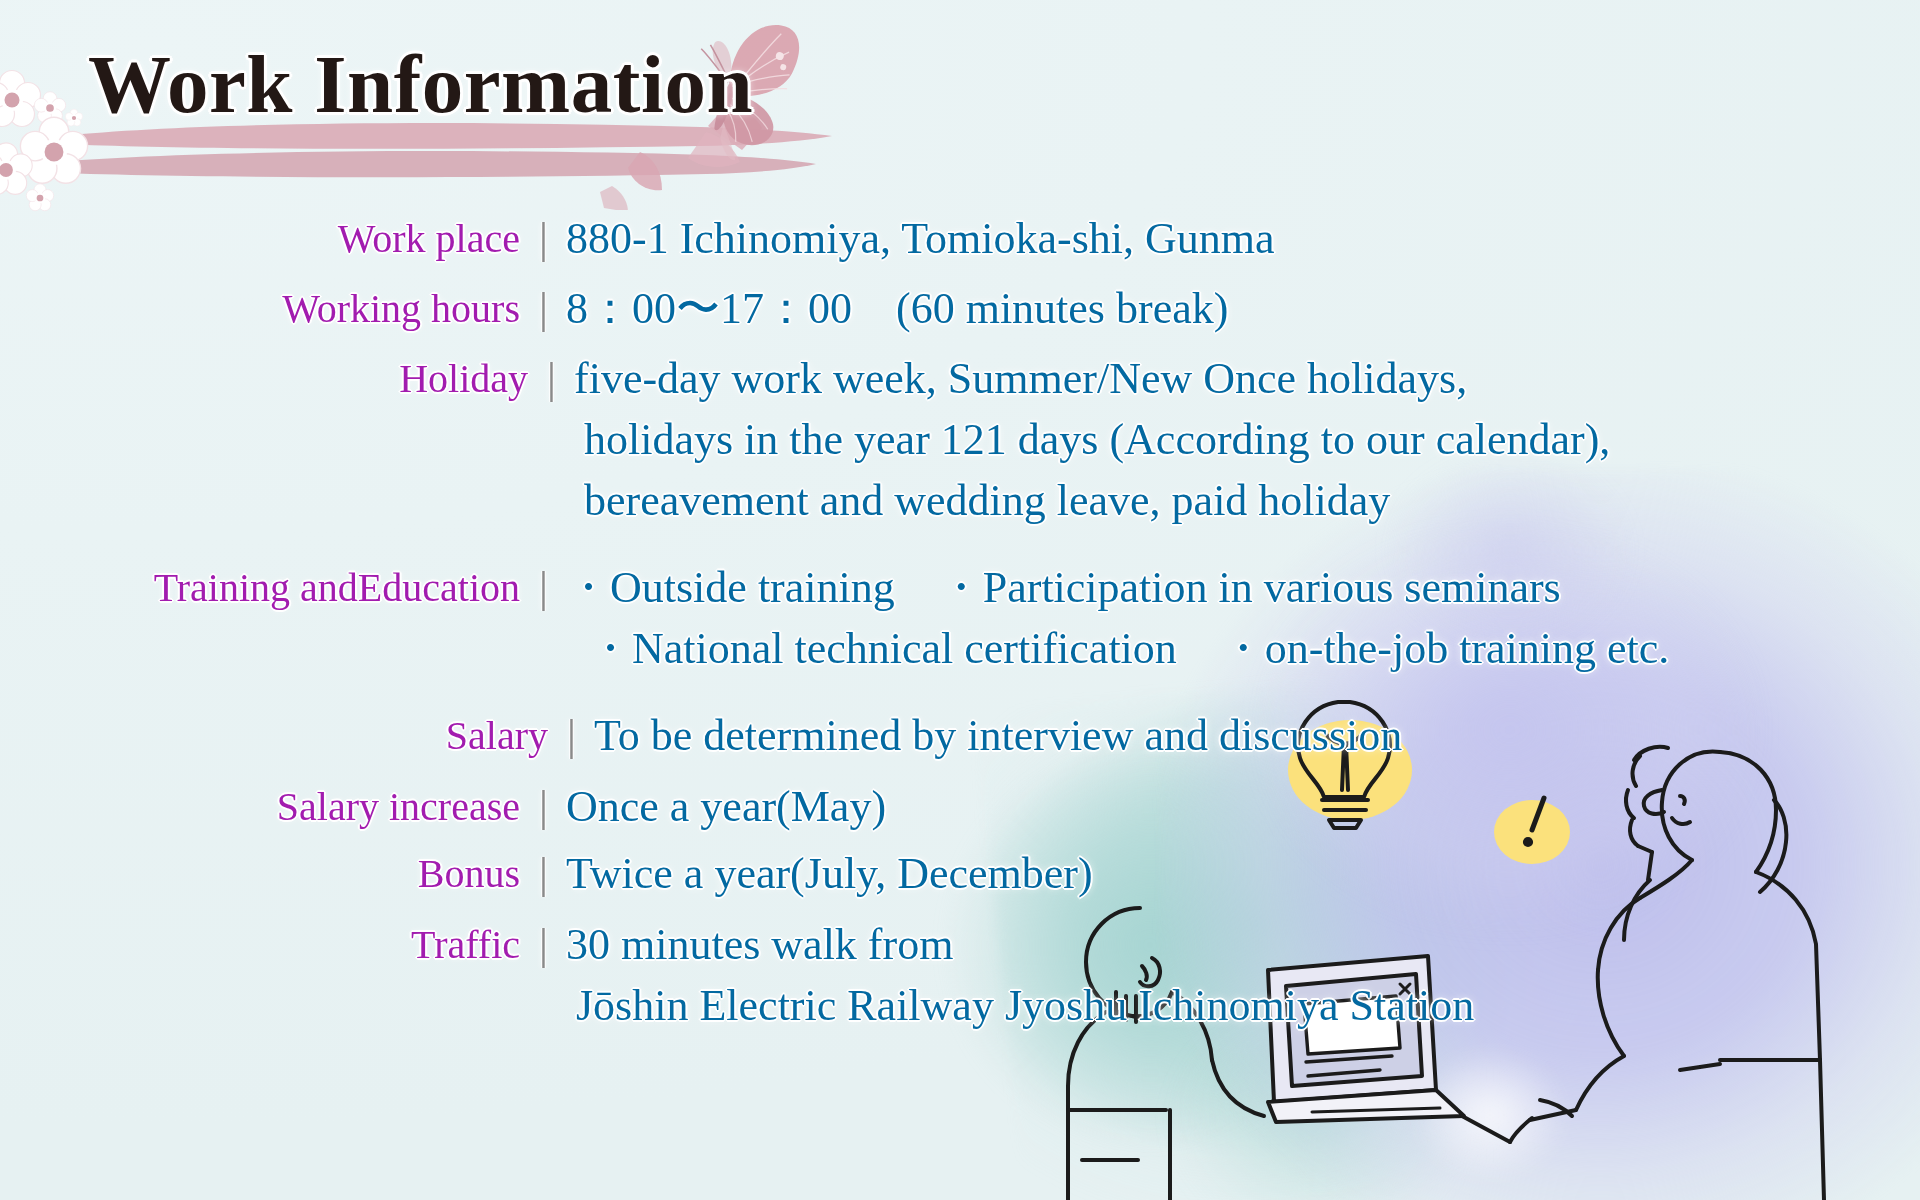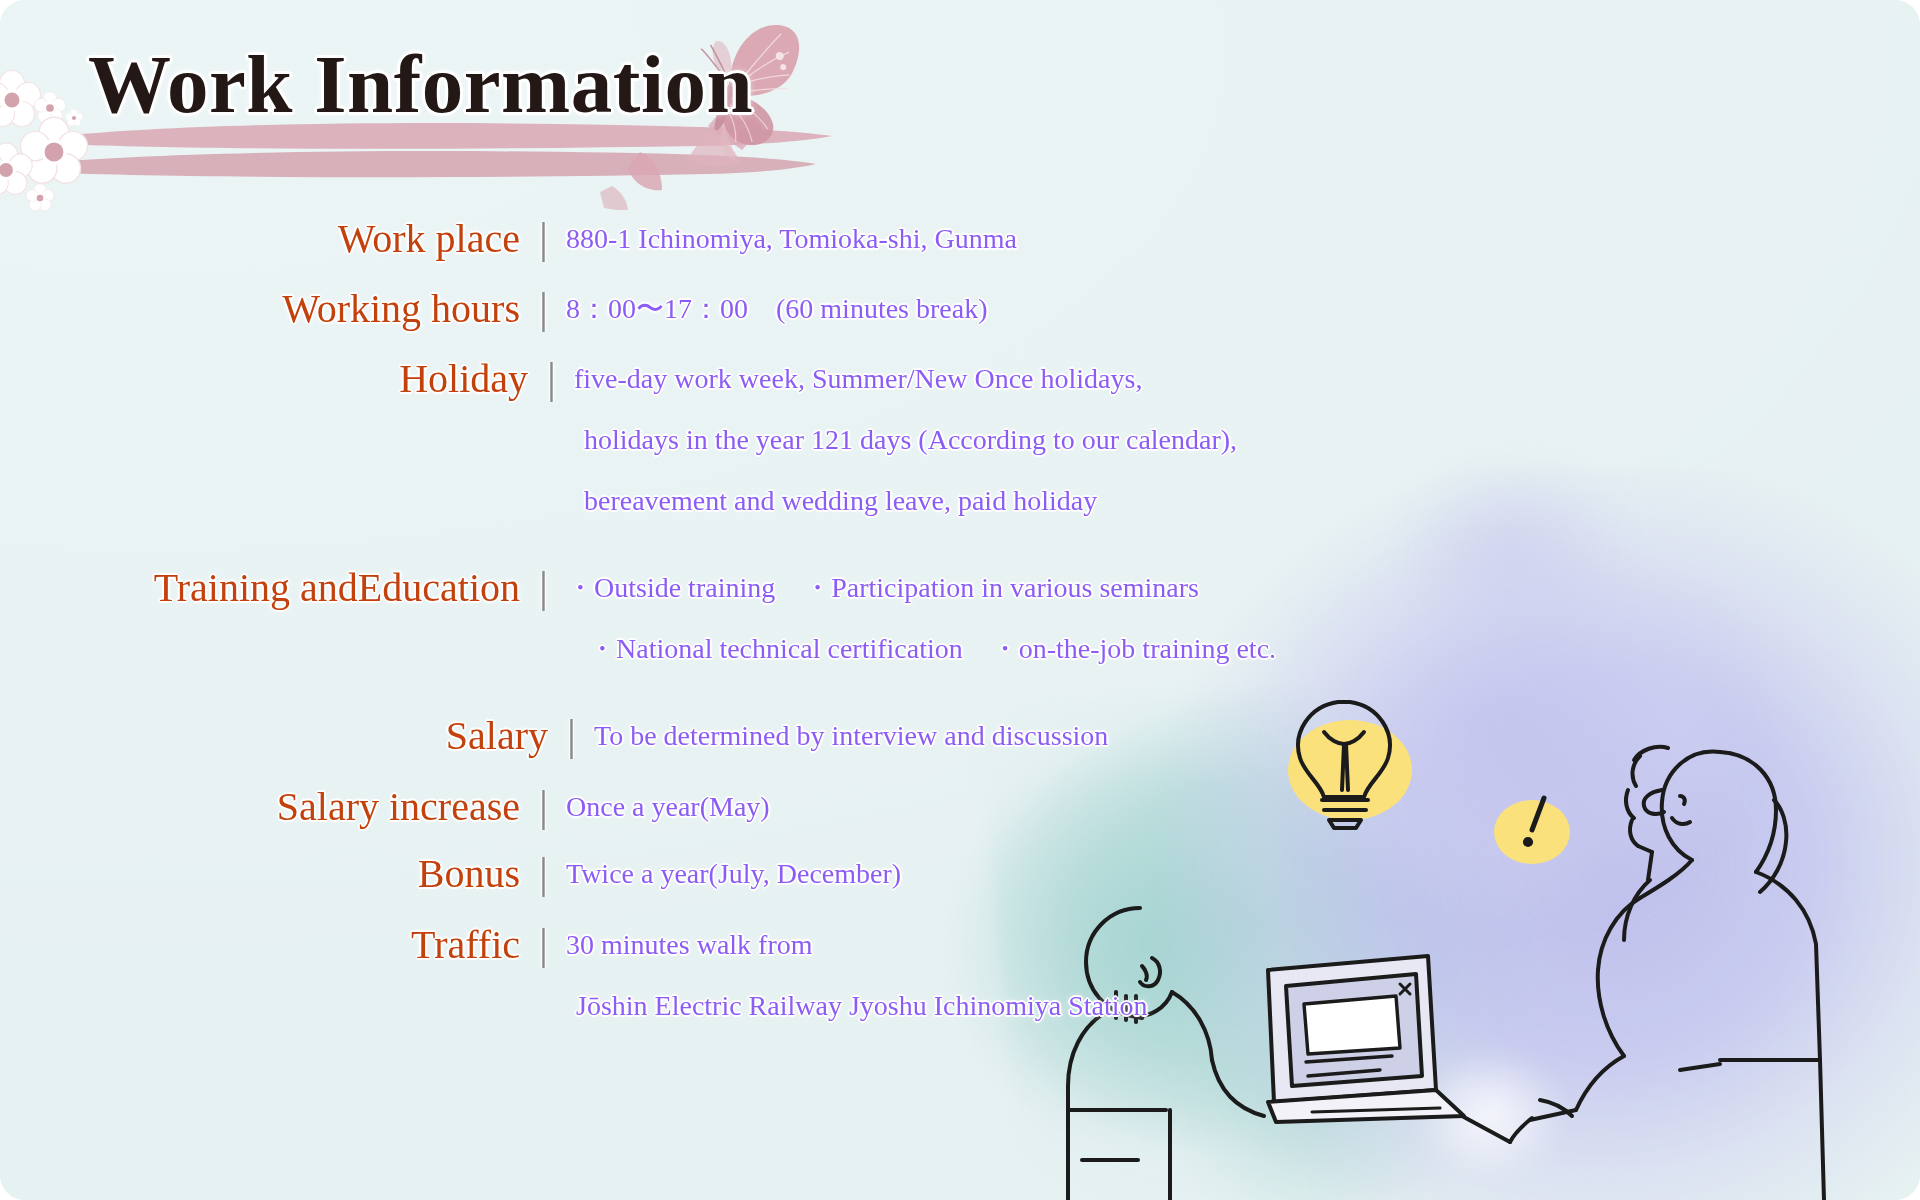--- a/index.html
+++ b/index.html
@@ -10,21 +10,20 @@
   }
   body {
     font-family: "Liberation Serif", "DejaVu Serif", serif;
   }
   .slide {
     position: relative;
     width: 1920px;
     height: 1200px;
     overflow: hidden;
     background: #e8f2f2;
-    border-radius: 25px;
   }
   
   .bg-base {
     position: absolute;
     inset: 0;
     background:
       radial-gradient(120% 90% at 8% 4%, #ecf5f6 0%, #e9f3f4 45%, #e6f1f2 100%);
   }
   .wash {
     position: absolute;
@@ -155,42 +154,42 @@
     display: flex;
     align-items: flex-start;
     margin-bottom: 2px;
   }
   .label {
     width: 520px;
     flex: 0 0 520px;
     text-align: right;
     font-size: 40px;
     line-height: 61px;
-    color: #c2410c;
+    color: #a21caf;
     padding-right: 0;
     white-space: nowrap;
     text-shadow:
       2px 0 0 #fff, -2px 0 0 #fff, 0 2px 0 #fff, 0 -2px 0 #fff,
       1px 1px 0 #fff, -1px 1px 0 #fff, 1px -1px 0 #fff, -1px -1px 0 #fff,
       0 0 7px #fff;
   }
   .sep {
     flex: 0 0 46px;
     width: 46px;
     text-align: center;
     font-size: 40px;
     line-height: 61px;
     color: #8a8a8a;
     text-shadow: 0 0 6px #fff, 1px 0 0 #fff, -1px 0 0 #fff;
   }
   .value {
     flex: 1 1 auto;
-    font-size: 28px;
+    font-size: 44px;
     line-height: 61px;
-    color: #8b5cf6;
+    color: #0369a1;
     text-shadow:
       2px 0 0 #fff, -2px 0 0 #fff, 0 2px 0 #fff, 0 -2px 0 #fff,
       1px 1px 0 #fff, -1px 1px 0 #fff, 1px -1px 0 #fff, -1px -1px 0 #fff,
       0 0 8px #fff;
   }
   .value .line { display: block; white-space: nowrap; }
   .value .line.ind { padding-left: 10px; }
   .value .line.ind2 { padding-left: 22px; }
 
   .row.work-place { margin-top: 0px; }

